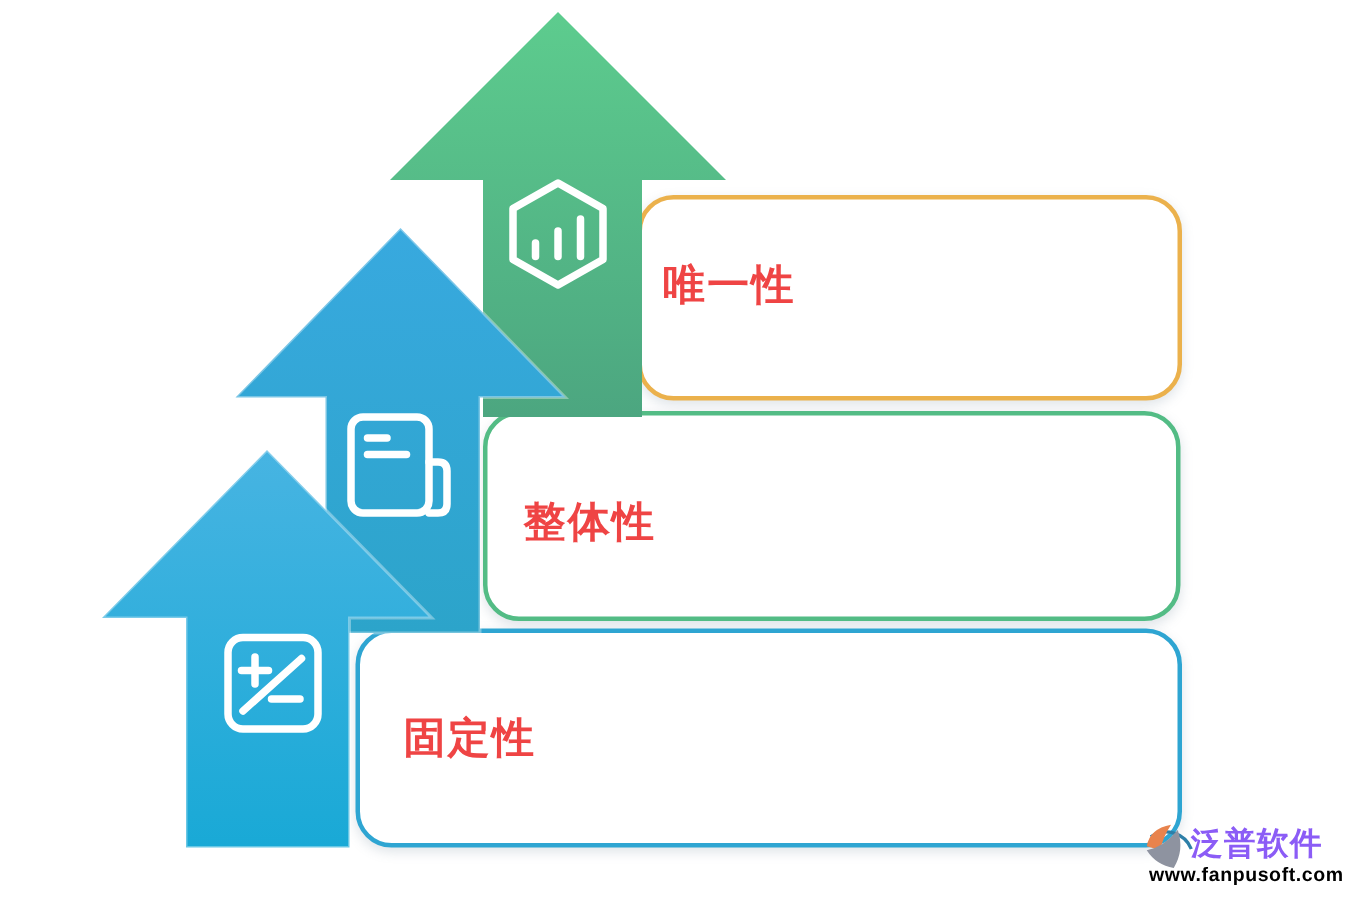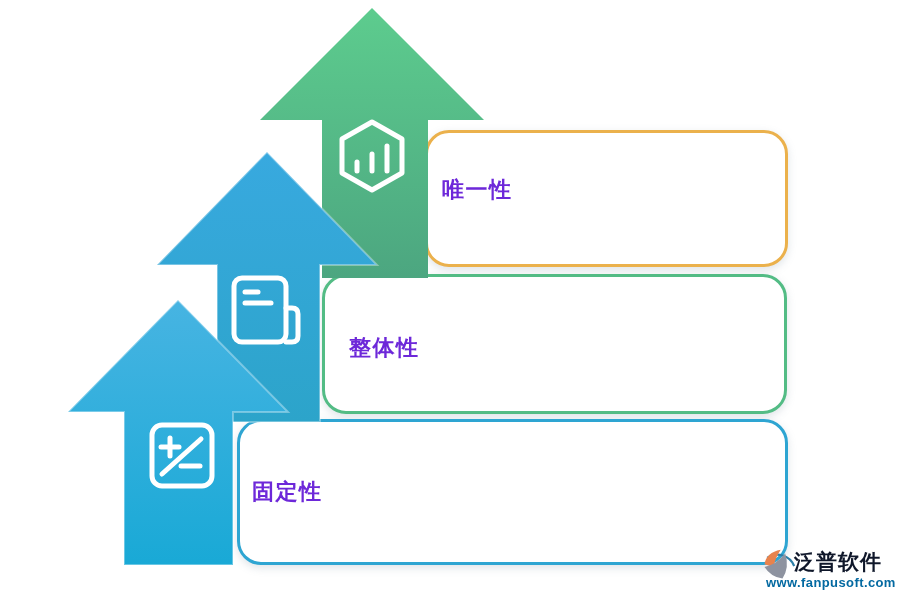--- a/index.html
+++ b/index.html
@@ -2,37 +2,37 @@
 <html><head>
 <meta charset="utf-8">
 <style>
   html,body{margin:0;padding:0;background:#ffffff;}
   body{font-family:"Liberation Sans","DejaVu Sans",sans-serif;}
   .canvas{position:relative;width:900px;height:600px;background:#ffffff;overflow:hidden;}
 
   
   .fbox{position:absolute;background:#ffffff;border-radius:24px;border:3px solid;
         box-shadow:0 3px 8px rgba(110,130,150,.22);display:flex;align-items:center;z-index:1;box-sizing:border-box;}
-  .fbox .lbl{font-size:22px;font-weight:700;color:#6d28d9;letter-spacing:1.5px;}
+  .fbox .lbl{font-size:28px;font-weight:700;color:#ef4444;letter-spacing:1.5px;}
   .box1{left:425px;top:130px;width:363px;height:137px;border-color:#EBB14C;}
   .box1 .lbl{padding-left:14px;margin-top:-18px;}
   .box2{left:322px;top:274px;width:465px;height:140px;border-color:#53BC85;}
   .box2 .lbl{padding-left:24px;margin-top:8px;}
   .box3{left:237px;top:419px;width:551px;height:146px;border-color:#2EA5D2;}
-  .box3 .lbl{padding-left:12px;}
+  .box3 .lbl{padding-left:29px;}
 
   .arrows{position:absolute;left:0;top:0;z-index:2;}
 
   
   .watermark{position:absolute;right:4px;bottom:6px;width:136px;height:50px;z-index:3;}
   .wm-icon{position:absolute;left:0;top:0;}
   .wm-brand{position:absolute;left:34px;top:4px;font-size:21px;font-weight:700;
-            color:#0f172a;letter-spacing:1px;white-space:nowrap;}
+            color:#8b5cf6;letter-spacing:1px;white-space:nowrap;}
   .wm-url{position:absolute;left:6px;top:31px;font-size:13px;font-weight:700;
-          color:#0369a1;letter-spacing:.4px;white-space:nowrap;cursor:pointer;}
+          color:#000000;letter-spacing:.4px;white-space:nowrap;cursor:pointer;}
 </style>
 </head>
 <body>
 
 <div class="canvas">
 
   <div class="fbox box1">
     <span class="lbl">唯一性</span>
   </div>
   <div class="fbox box2">

